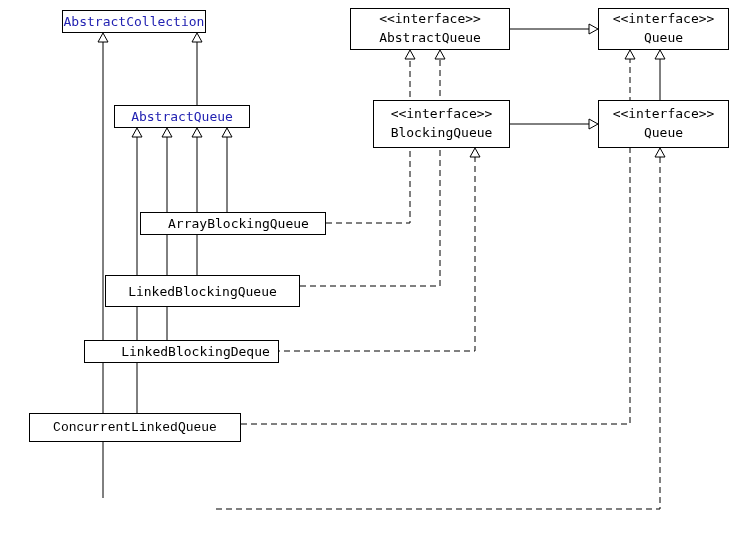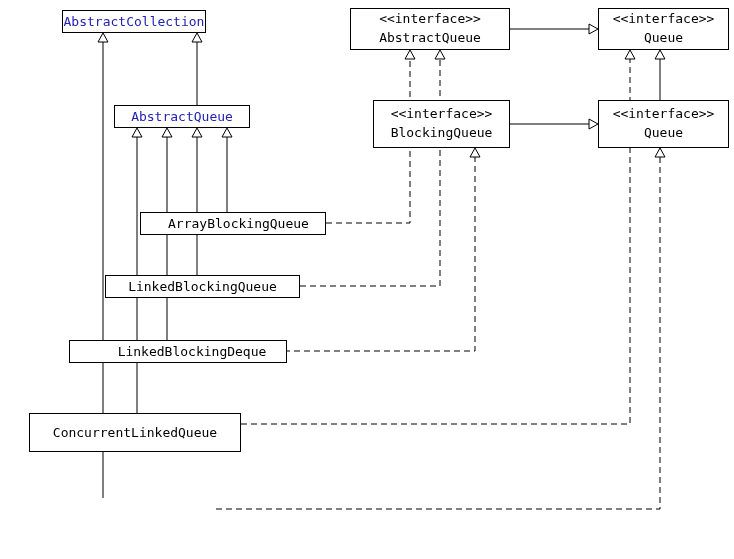--- a/index.html
+++ b/index.html
@@ -134,29 +134,29 @@
   </div>
 
   <div class="node abstract" style="left:114px; top:105px; width:136px; height:23px;">
     <span>AbstractQueue</span>
   </div>
 
   <div class="node" style="left:140px; top:212px; width:186px; height:23px;padding-left:11px;">
     <span>ArrayBlockingQueue</span>
   </div>
 
-  <div class="node" style="left:105px; top:275px; width:195px; height:23px;">
+  <div class="node" style="left:105px; top:275px; width:195px; height:32px;">
     <span>LinkedBlockingQueue</span>
   </div>
 
-  <div class="node" style="left:69px; top:340px; width:218px; height:23px;padding-left:28px;">
+  <div class="node" style="left:84px; top:340px; width:195px; height:23px;padding-left:28px;">
     <span>LinkedBlockingDeque</span>
   </div>
 
-  <div class="node" style="left:29px; top:413px; width:212px; height:39px;">
+  <div class="node" style="left:29px; top:413px; width:212px; height:29px;font-family:Liberation Mono, monospace;">
     <span>ConcurrentLinkedQueue</span>
   </div>
 
 
   <div class="node iface" style="left:350px; top:8px; width:160px; height:42px;">
     <span class="stereotype">&lt;&lt;interface&gt;&gt;</span>
     <span class="iface-label">AbstractQueue</span>
   </div>
 
   <div class="node iface" style="left:598px; top:8px; width:131px; height:42px;">

